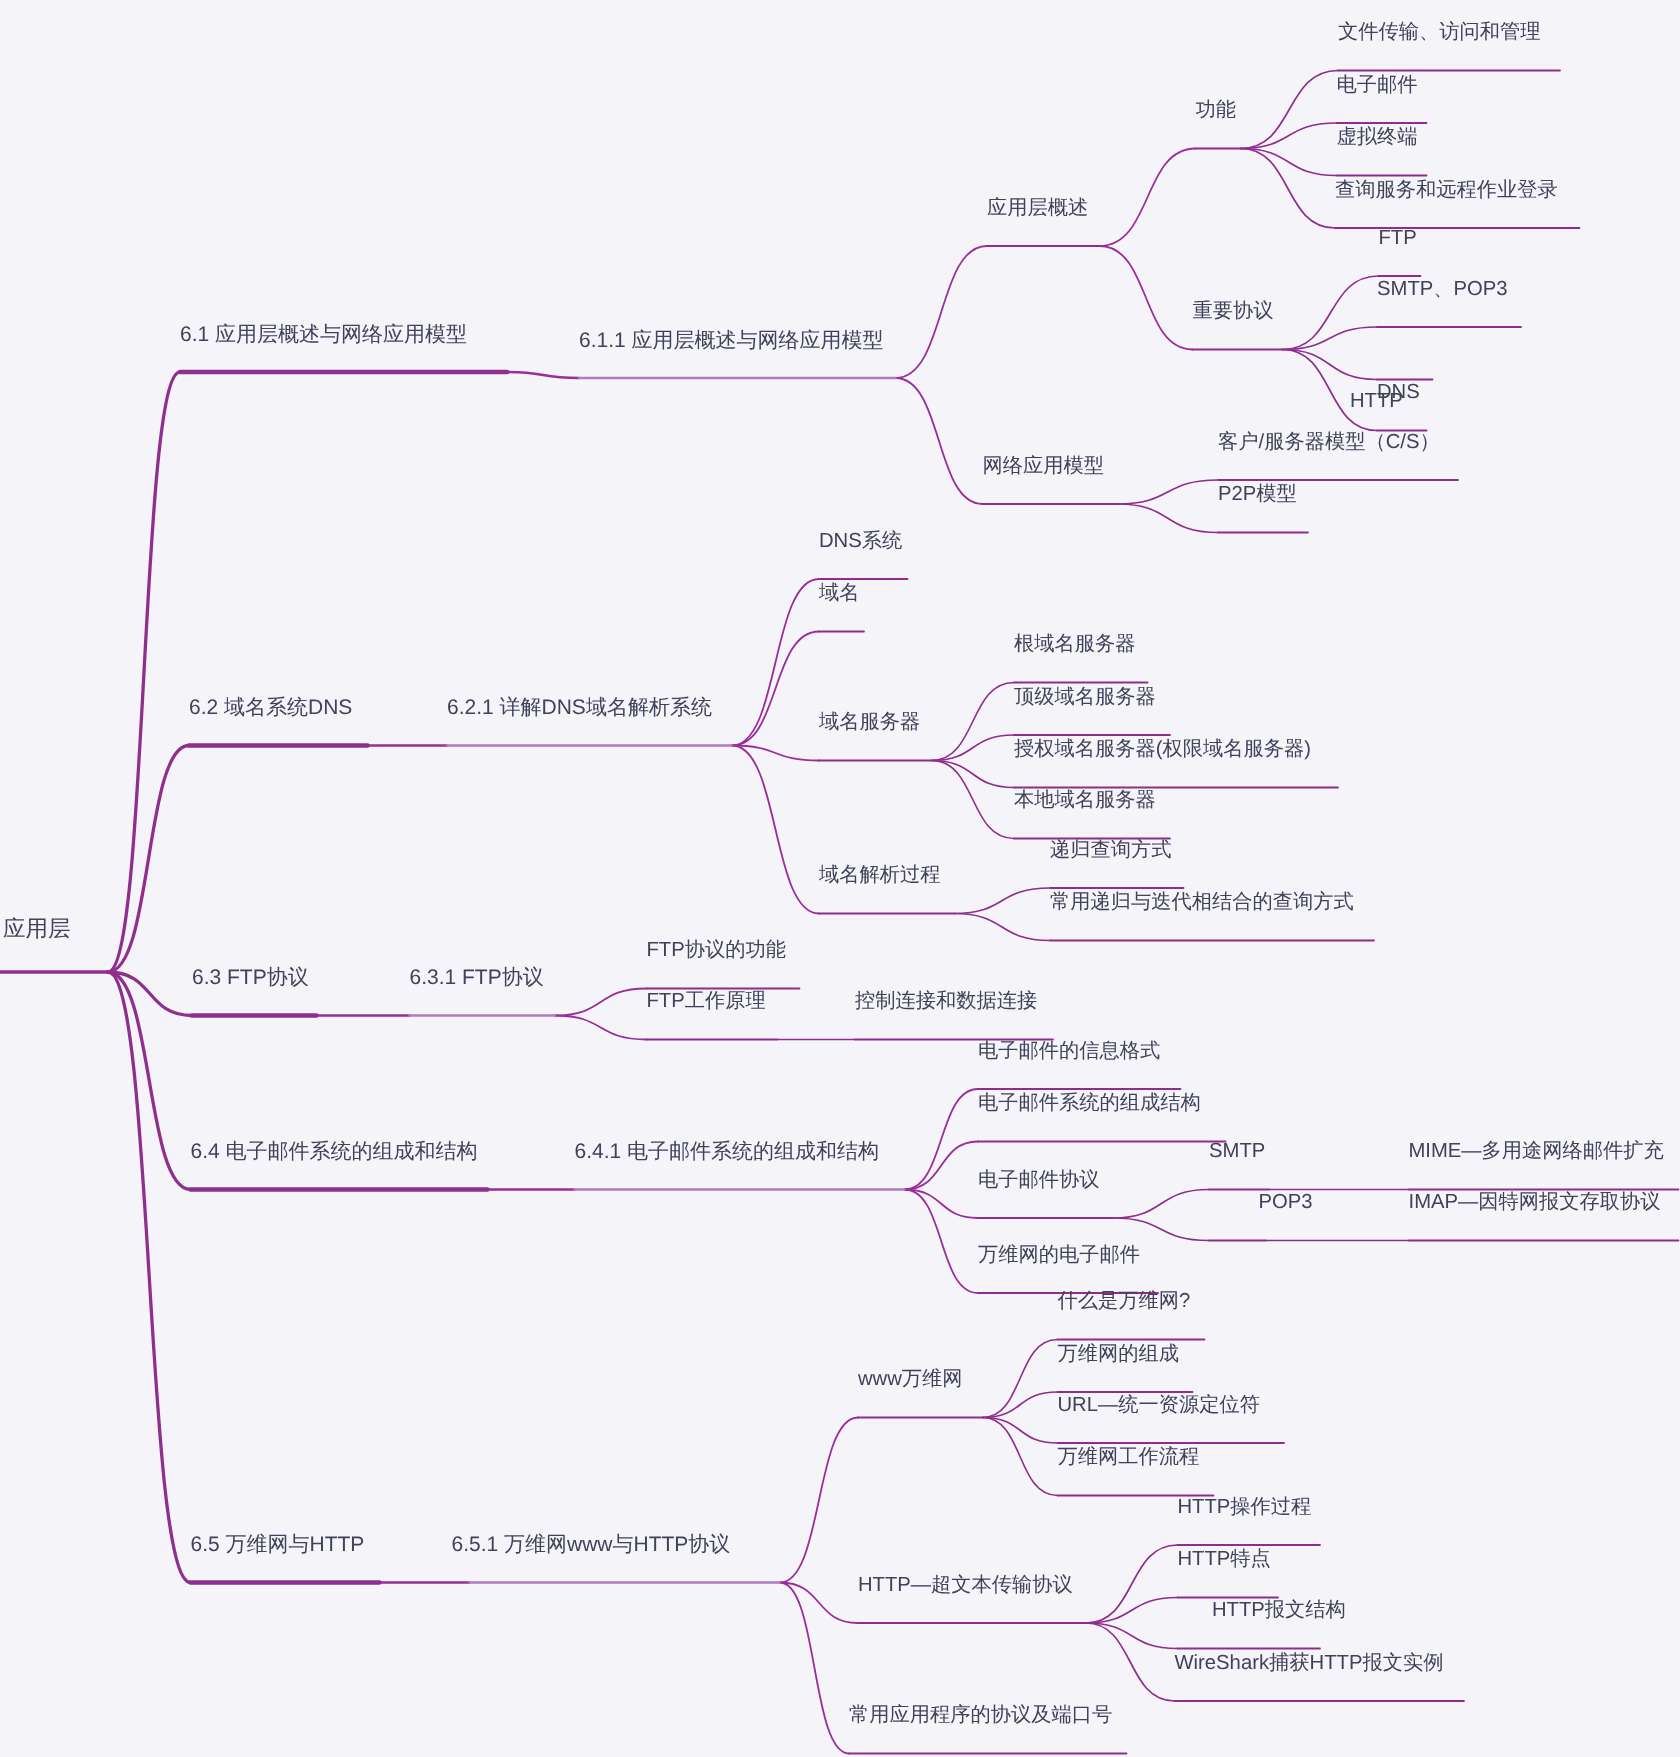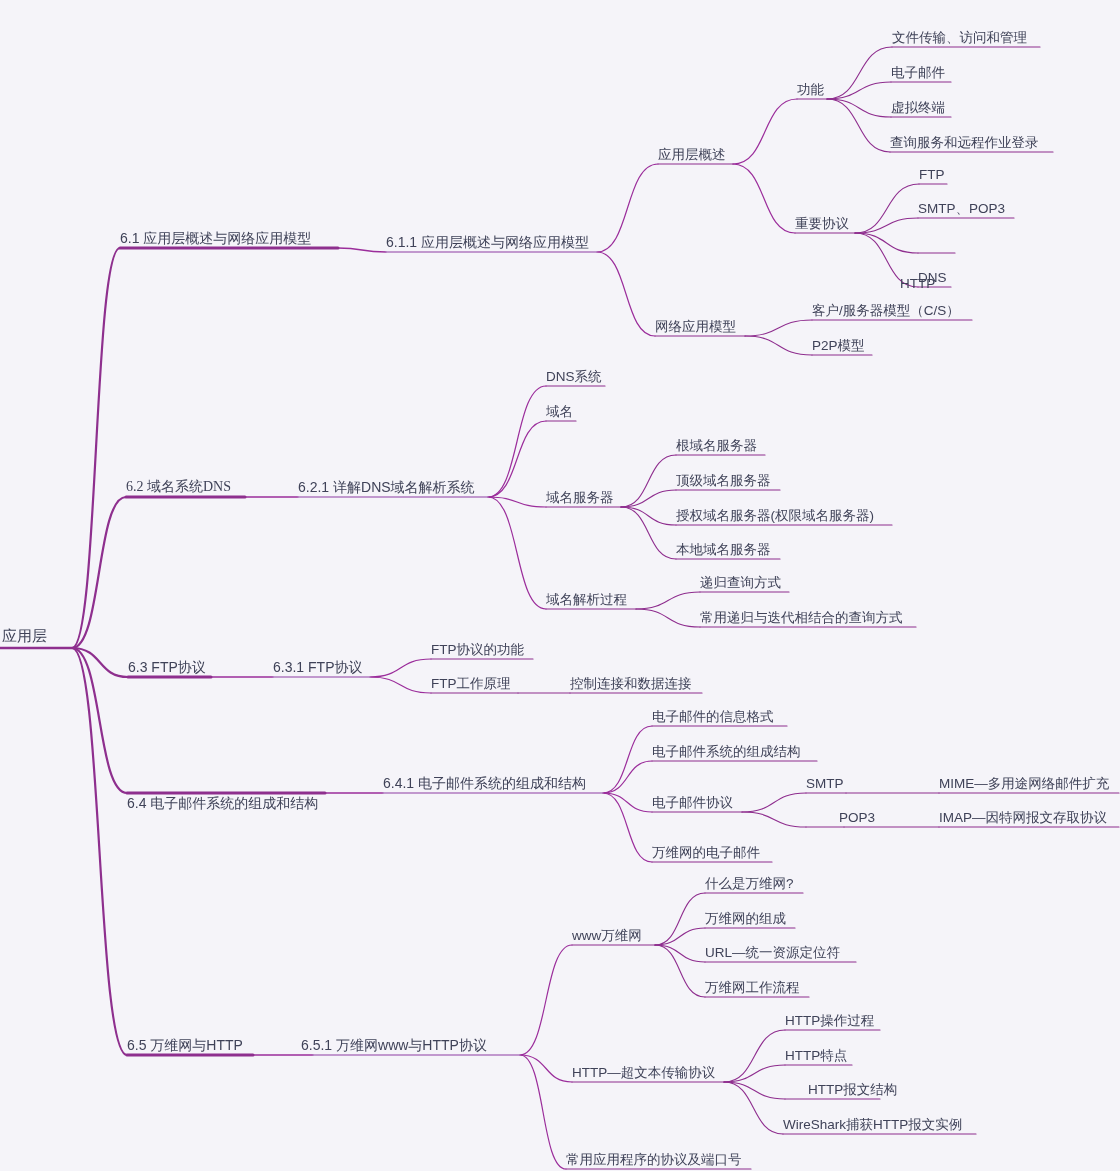--- a/index.html
+++ b/index.html
@@ -9,21 +9,21 @@
     font-family:"Liberation Sans","DejaVu Sans",sans-serif;
     position:relative;overflow:hidden;
   }
   #canvas{position:absolute;inset:0;width:1120px;height:1171px;}
   .node{
     position:absolute;
     color:#3f4258;
     white-space:nowrap;
     line-height:1;
     transform:translateY(-100%);
-    padding-bottom:3px;
+    padding-bottom:19px;
   }
   .lvl0{font-size:15px;}
   .lvl1{font-size:14px;}
   .lvl2{font-size:14px;}
   .lvl3{font-size:13.5px;}
   .lvl4{font-size:13.5px;}
   .lvl5{font-size:13.5px;}
 </style>
 </head>
 <body>
@@ -155,38 +155,38 @@
     <div class="node lvl5" style="left: 891px; top: 117px;">虚拟终端</div>
     <div class="node lvl5" style="left: 890px; top: 152px;">查询服务和远程作业登录</div>
     <div class="node lvl4" style="left: 795px; top: 233px;">重要协议</div>
     <div class="node lvl5" style="left: 919px; top: 184px;">FTP</div>
     <div class="node lvl5" style="left: 918px; top: 218px;">SMTP、POP3</div>
     <div class="node lvl5" style="left: 900px; top: 253px; margin-top: 40px;">HTTP</div>
     <div class="node lvl5" style="left: 918px; top: 287px;">DNS</div>
     <div class="node lvl3" style="left: 655px; top: 336px;">网络应用模型</div>
     <div class="node lvl4" style="left: 812px; top: 320px;">客户/服务器模型（C/S）</div>
     <div class="node lvl4" style="left: 812px; top: 355px;">P2P模型</div>
-    <div class="node lvl1" style="left: 126px; top: 497px; font-family: Liberation Serif, serif;">6.2 域名系统DNS</div>
+    <div class="node lvl1" style="left: 126px; top: 497px;">6.2 域名系统DNS</div>
     <div class="node lvl2" style="left: 298px; top: 497px;">6.2.1 详解DNS域名解析系统</div>
     <div class="node lvl3" style="left: 546px; top: 386px;">DNS系统</div>
     <div class="node lvl3" style="left: 546px; top: 421px;">域名</div>
     <div class="node lvl3" style="left: 546px; top: 507px;">域名服务器</div>
     <div class="node lvl4" style="left: 676px; top: 455px;">根域名服务器</div>
     <div class="node lvl4" style="left: 676px; top: 490px;">顶级域名服务器</div>
     <div class="node lvl4" style="left: 676px; top: 525px;">授权域名服务器(权限域名服务器)</div>
     <div class="node lvl4" style="left: 676px; top: 559px;">本地域名服务器</div>
     <div class="node lvl3" style="left: 546px; top: 609px;">域名解析过程</div>
     <div class="node lvl4" style="left: 700px; top: 592px;">递归查询方式</div>
     <div class="node lvl4" style="left: 700px; top: 627px;">常用递归与迭代相结合的查询方式</div>
     <div class="node lvl1" style="left: 128px; top: 677px;">6.3 FTP协议</div>
     <div class="node lvl2" style="left: 273px; top: 677px;">6.3.1 FTP协议</div>
     <div class="node lvl3" style="left: 431px; top: 659px;">FTP协议的功能</div>
     <div class="node lvl3" style="left: 431px; top: 693px;">FTP工作原理</div>
     <div class="node lvl4" style="left: 570px; top: 693px;">控制连接和数据连接</div>
-    <div class="node lvl1" style="left: 127px; top: 813px;">6.4 电子邮件系统的组成和结构</div>
+    <div class="node lvl1" style="left: 127px; top: 793px;">6.4 电子邮件系统的组成和结构</div>
     <div class="node lvl2" style="left: 383px; top: 793px;">6.4.1  电子邮件系统的组成和结构</div>
     <div class="node lvl3" style="left: 652px; top: 726px;">电子邮件的信息格式</div>
     <div class="node lvl3" style="left: 652px; top: 761px;">电子邮件系统的组成结构</div>
     <div class="node lvl3" style="left: 652px; top: 812px;">电子邮件协议</div>
     <div class="node lvl4" style="left: 806px; top: 793px;">SMTP</div>
     <div class="node lvl5" style="left: 939px; top: 793px;">MIME—多用途网络邮件扩充</div>
     <div class="node lvl4" style="left: 806px; top: 827px; margin-left: 33px;">POP3</div>
     <div class="node lvl5" style="left: 939px; top: 827px;">IMAP—因特网报文存取协议</div>
     <div class="node lvl3" style="left: 652px; top: 862px;">万维网的电子邮件</div>
     <div class="node lvl1" style="left: 127px; top: 1055px;">6.5 万维网与HTTP</div>

